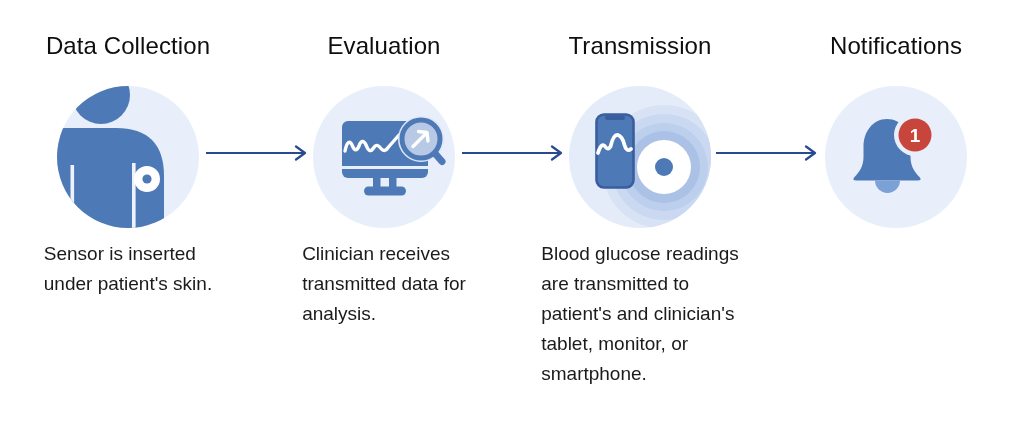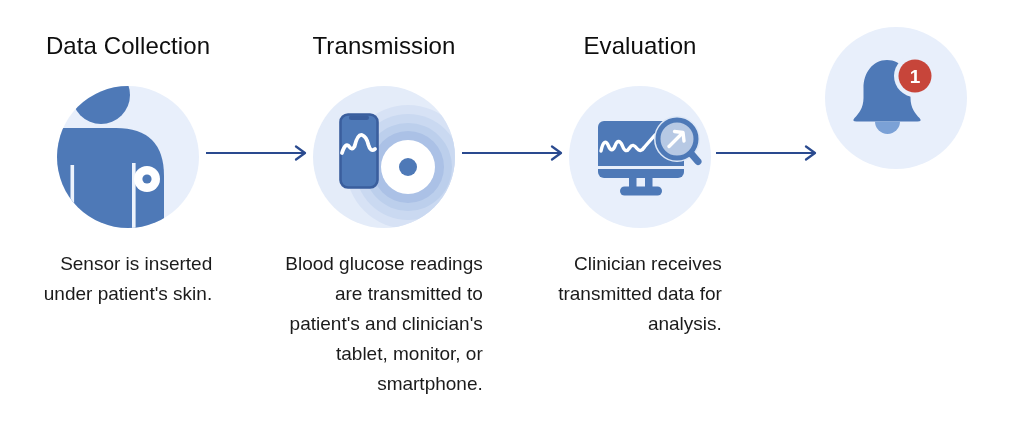--- a/index.html
+++ b/index.html
@@ -22,25 +22,25 @@
     font-weight:500;
     color:#0e0e0e;
     letter-spacing:0.1px;
     white-space:nowrap;
   }
   .icon-wrap{
     margin-top:26px;
     width:144px;height:144px;
   }
   .step-desc{
-    margin-top:20px;
+    margin-top:10px;
     font-size:19px;
     line-height:30px;
     color:#1b1b1b;
-    text-align:right;
+    text-align:left;
     white-space:pre-line;
   }
   .arrow{
     position:absolute;
     top:145px;
     width:106px;height:16px;
   }
   .arrow1{left:205px;}
   .arrow2{left:461px;}
   .arrow3{left:715px;}
@@ -70,20 +70,54 @@
             <circle cx="91" cy="94" r="13" fill="#ffffff"></circle>
             <circle cx="91" cy="94" r="4.6" fill="#4e79b7"></circle>
           </g>
         </svg>
       </div>
       <div class="step-desc">Sensor is inserted
 under patient's skin.</div>
     </div>
 
     <div class="step">
+      <div class="step-title">Evaluation</div>
+      <div class="icon-wrap">
+        <svg viewBox="0 0 144 144" width="144" height="144">
+          <defs>
+              <clipPath id="clip3">
+                <circle cx="72" cy="72" r="71"></circle>
+              </clipPath>
+            </defs>
+          <circle cx="72" cy="72" r="71" fill="#e8effb"></circle>
+          <g clip-path="url(#clip3)">
+            <g>
+              <rect x="30" y="36" width="86" height="57" rx="6" fill="#4e79b7"></rect>
+              <rect x="61" y="92" width="7.5" height="13" fill="#4e79b7"></rect>
+              <rect x="77" y="92" width="7.5" height="13" fill="#4e79b7"></rect>
+              <rect x="52" y="101.5" width="42" height="9" rx="4.5" fill="#4e79b7"></rect>
+              <line x1="30" y1="82.5" x2="116" y2="82.5" stroke="#e8effb" stroke-width="3"></line>
+              <path d="M 33 66 C 35 56 38 55 40.5 61 C 42.5 66 45 66 47 61 C 49 55 52 55 54.5 61 C 56.5 66.5 59 67 61.5 63 C 64 59 66.5 60 69 63.5 C 71.5 66.5 74 66 76.5 62 L 87 50" fill="none" stroke="#ffffff" stroke-width="3.4" stroke-linecap="round" stroke-linejoin="round"></path>
+            </g>
+            <g>
+              <circle cx="109" cy="54" r="21.5" fill="none" stroke="#dce7f7" stroke-width="3"></circle>
+              <circle cx="109" cy="54" r="19" fill="#b7c9e4" stroke="#4e79b7" stroke-width="5"></circle>
+              <line x1="101" y1="61.5" x2="113" y2="49.5" stroke="#ffffff" stroke-width="3.4" stroke-linecap="round"></line>
+              <path d="M 106.5 46.5 L 115 47.5 L 116 56" fill="none" stroke="#ffffff" stroke-width="3.4" stroke-linecap="round" stroke-linejoin="round"></path>
+              <line x1="123.5" y1="69" x2="130" y2="76.5" stroke="#4e79b7" stroke-width="7" stroke-linecap="round"></line>
+            </g>
+          </g>
+        </svg>
+      </div>
+      <div class="step-desc">Clinician receives
+transmitted data for
+analysis.</div>
+    </div>
+
+    <div class="step">
       <div class="step-title">Transmission</div>
       <div class="icon-wrap">
         <svg viewBox="0 0 144 144" width="144" height="144">
           <defs>
               <clipPath id="clip2">
                 <circle cx="72" cy="72" r="71"></circle>
               </clipPath>
             </defs>
           <circle cx="72" cy="72" r="71" fill="#e4ecf9"></circle>
           <g clip-path="url(#clip2)">
@@ -104,54 +138,21 @@
         </svg>
       </div>
       <div class="step-desc">Blood glucose readings
 are transmitted to
 patient's and clinician's
 tablet, monitor, or
 smartphone.</div>
     </div>
 
     <div class="step">
-      <div class="step-title">Evaluation</div>
-      <div class="icon-wrap">
-        <svg viewBox="0 0 144 144" width="144" height="144">
-          <defs>
-              <clipPath id="clip3">
-                <circle cx="72" cy="72" r="71"></circle>
-              </clipPath>
-            </defs>
-          <circle cx="72" cy="72" r="71" fill="#e8effb"></circle>
-          <g clip-path="url(#clip3)">
-            <g>
-              <rect x="30" y="36" width="86" height="57" rx="6" fill="#4e79b7"></rect>
-              <rect x="61" y="92" width="7.5" height="13" fill="#4e79b7"></rect>
-              <rect x="77" y="92" width="7.5" height="13" fill="#4e79b7"></rect>
-              <rect x="52" y="101.5" width="42" height="9" rx="4.5" fill="#4e79b7"></rect>
-              <line x1="30" y1="82.5" x2="116" y2="82.5" stroke="#e8effb" stroke-width="3"></line>
-              <path d="M 33 66 C 35 56 38 55 40.5 61 C 42.5 66 45 66 47 61 C 49 55 52 55 54.5 61 C 56.5 66.5 59 67 61.5 63 C 64 59 66.5 60 69 63.5 C 71.5 66.5 74 66 76.5 62 L 87 50" fill="none" stroke="#ffffff" stroke-width="3.4" stroke-linecap="round" stroke-linejoin="round"></path>
-            </g>
-            <g>
-              <circle cx="109" cy="54" r="21.5" fill="none" stroke="#dce7f7" stroke-width="3"></circle>
-              <circle cx="109" cy="54" r="19" fill="#b7c9e4" stroke="#4e79b7" stroke-width="5"></circle>
-              <line x1="101" y1="61.5" x2="113" y2="49.5" stroke="#ffffff" stroke-width="3.4" stroke-linecap="round"></line>
-              <path d="M 106.5 46.5 L 115 47.5 L 116 56" fill="none" stroke="#ffffff" stroke-width="3.4" stroke-linecap="round" stroke-linejoin="round"></path>
-              <line x1="123.5" y1="69" x2="130" y2="76.5" stroke="#4e79b7" stroke-width="7" stroke-linecap="round"></line>
-            </g>
-          </g>
-        </svg>
-      </div>
-      <div class="step-desc">Clinician receives
-transmitted data for
-analysis.</div>
-    </div>
-
-    <div class="step">
+      <div class="step-title">Notifications</div>
       <div class="icon-wrap">
         <svg viewBox="0 0 144 144" width="144" height="144">
           <defs>
               <clipPath id="clip4">
                 <circle cx="72" cy="72" r="71"></circle>
               </clipPath>
             </defs>
           <circle cx="72" cy="72" r="71" fill="#e8effb"></circle>
           <g clip-path="url(#clip4)">
             <path d="M 63 34 C 48.5 34 39.5 47 39.5 62 L 39.5 72 C 39.5 82 34.5 88 30.5 92 Q 27.5 95.5 32.5 95.5 L 93.5 95.5 Q 98.5 95.5 95.5 92 C 91.5 88 86.5 82 86.5 72 L 86.5 62 C 86.5 47 77.5 34 63 34 Z" fill="#4e79b7"></path>

